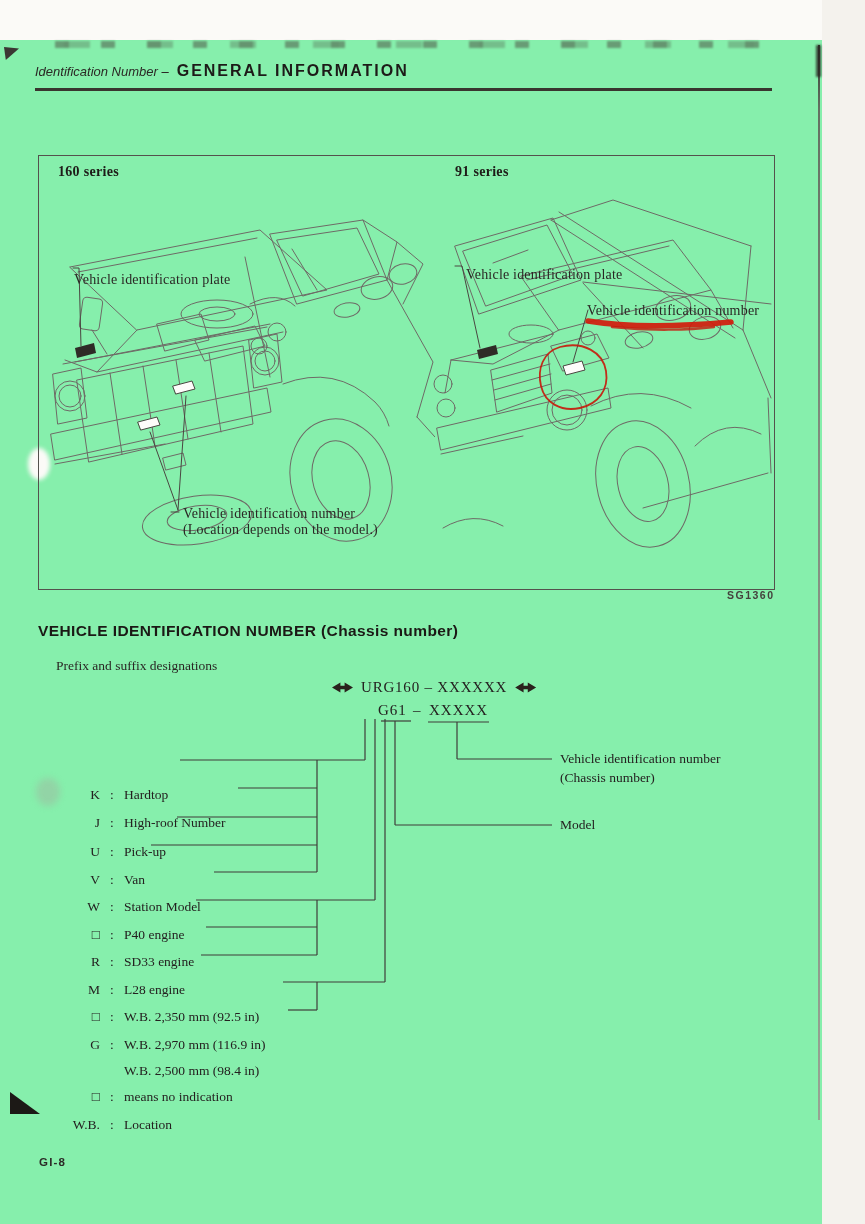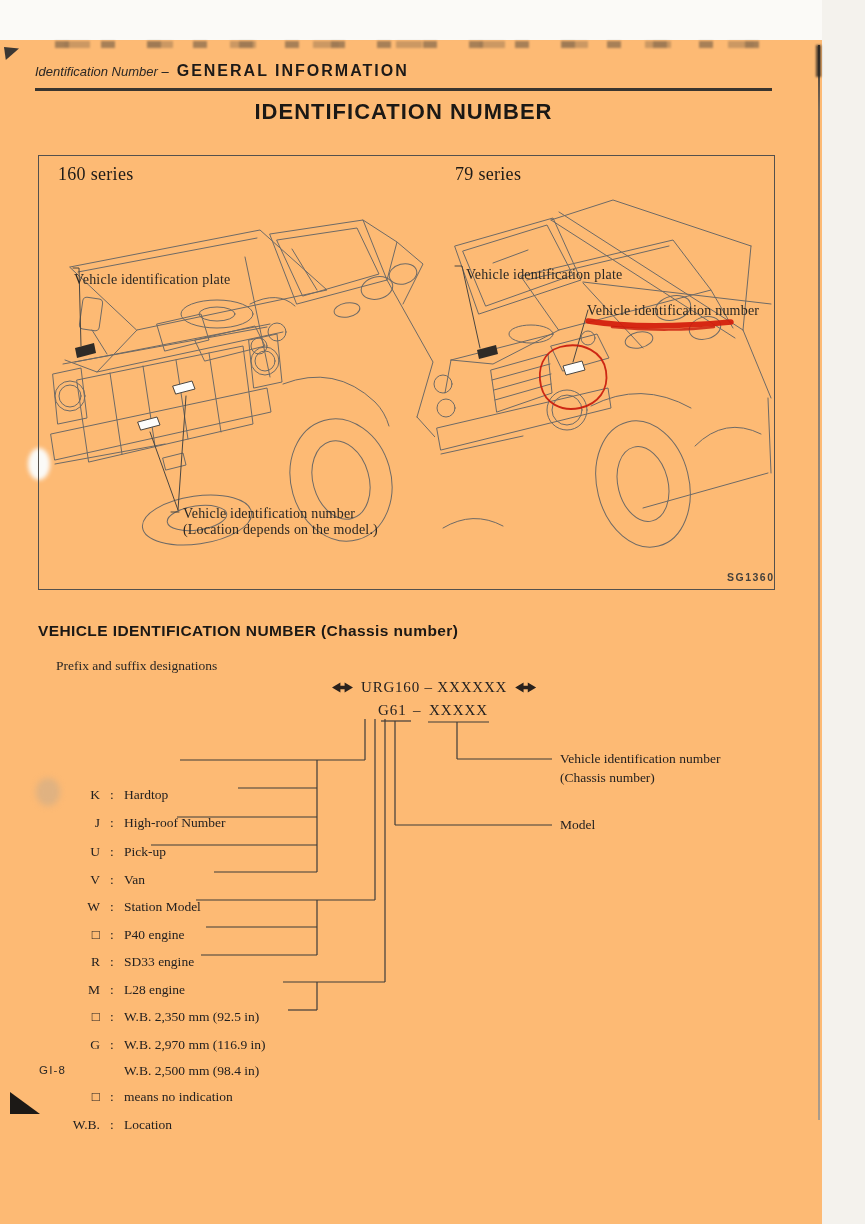--- a/index.html
+++ b/index.html
@@ -1,17 +1,17 @@
 <!DOCTYPE html>
 <html><head>
 <meta charset="utf-8">
 <style>
   html,body{margin:0;padding:0;}
   body{width:865px;height:1224px;background:#f7f5f1;font-family:"Liberation Serif",serif;color:#262320;}
-  .page{position:relative;width:865px;height:1224px;overflow:hidden;background:#fdba74;}
+  .page{position:relative;width:865px;height:1224px;overflow:hidden;background:#86efac;}
   .abs{position:absolute;}
   
   .top-strip{left:0;top:0;width:865px;height:40px;background:#fbfaf7;}
   .smudges{left:55px;top:41px;width:712px;height:7px;opacity:.55;filter:blur(.8px);
     background-image:
       repeating-linear-gradient(90deg, rgba(70,62,54,.85) 0 14px, transparent 14px 46px),
       repeating-linear-gradient(90deg, rgba(70,62,54,.5) 0 26px, transparent 26px 83px);
     background-position:0 0,9px 2px;}
   .corner-mark{left:4px;top:47px;width:15px;height:13px;background:#3b3733;
     clip-path:polygon(0 0,100% 12%,12% 100%);}
@@ -24,44 +24,44 @@
   .wedge{left:10px;top:1091px;width:30px;height:23px;background:#1c1916;clip-path:polygon(0 4%,100% 100%,0 100%);}
   
   .hdr{left:35px;top:62px;width:737px;font-family:"Liberation Sans",sans-serif;white-space:nowrap;}
   .hdr-italic{font-style:italic;font-size:13px;color:#2b2825;}
   .hdr-bold{font-weight:bold;font-size:16px;letter-spacing:2px;margin-left:8px;color:#1d1a18;}
   .hdr-rule{left:35px;top:88px;width:737px;height:3px;background:#39352f;}
   .title{left:35px;top:99px;width:737px;text-align:center;font-family:"Liberation Sans",sans-serif;
     font-weight:bold;font-size:22px;letter-spacing:1px;color:#1b1815;}
   
   .fig-box{left:38px;top:155px;width:737px;height:435px;border:1.6px solid #54514d;box-sizing:border-box;}
-  .series{font-weight:normal;font-size:18px;color:#1e1b18;letter-spacing:.3px;}
+  .series{font-weight:bold;font-size:14px;color:#1e1b18;letter-spacing:.3px;}
   .fig-label{font-size:14px;color:#2a2724;letter-spacing:.2px;line-height:16px;white-space:nowrap;}
-  .fig-code{font-family:"Liberation Sans",sans-serif;font-weight:bold;font-size:10.5px;letter-spacing:1.5px;color:#44413d;}
+  .fig-code{font-family:"Liberation Sans",sans-serif;font-weight:bold;font-size:10.5px;letter-spacing:1.5px;color:#44413d;margin-top:18px;}
   svg{display:block;}
   .sk{stroke:#6e6a66;stroke-width:1;fill:none;stroke-linecap:round;stroke-linejoin:round;}
   .skd{stroke:#4a4641;stroke-width:1;fill:none;stroke-linecap:round;}
   
   .sec-h{left:38px;top:622px;font-family:"Liberation Sans",sans-serif;font-weight:bold;font-size:15.5px;
     letter-spacing:.4px;color:#1b1815;white-space:nowrap;}
   .sec-sub{left:56px;top:658px;font-size:13.5px;color:#2a2724;}
   
   .code-row1{left:332px;top:679px;display:flex;align-items:center;gap:8px;text-align:center;}
   .code-txt{font-size:15px;letter-spacing:.8px;color:#242120;white-space:nowrap;}
   .bowtie{display:inline-block;width:21px;height:11px;background:#2a221d;
     clip-path:polygon(0 50%,40% 4%,40% 33%,60% 33%,60% 4%,100% 50%,60% 96%,60% 67%,40% 67%,40% 96%);}
   .g61{left:378px;top:702px;font-size:15px;letter-spacing:1px;color:#242120;}
   .g61-dash{left:413px;top:702px;font-size:15px;color:#242120;}
   .g61-serial{left:429px;top:702px;font-size:15px;letter-spacing:1px;color:#242120;}
   .drow{position:absolute;left:56px;display:flex;align-items:baseline;font-size:13.5px;color:#242120;line-height:17px;}
   .dcode{width:44px;text-align:right;}
   .dcolon{width:24px;text-align:center;}
   .dlabel{white-space:nowrap;margin-top:36px;}
   .callout{position:absolute;font-size:13.5px;color:#242120;line-height:19px;white-space:nowrap;}
-  .pgnum{left:39px;top:1064px;font-family:"Liberation Sans",sans-serif;font-weight:normal;font-size:11.5px;
+  .pgnum{left:39px;top:1156px;font-family:"Liberation Sans",sans-serif;font-weight:bold;font-size:11.5px;
     letter-spacing:1.2px;color:#2c2926;}
   .overlay{pointer-events:none;}
 </style>
 </head>
 <body>
 
 <div class="page">
 
   <div class="abs top-strip"></div>
   <div class="abs right-strip"></div>
@@ -69,25 +69,24 @@
   <div class="abs corner-mark"></div>
   <div class="abs page-edge"></div>
   <div class="abs page-edge-top"></div>
   <div class="abs blob-white"></div>
   <div class="abs blob-gray"></div>
 
   <div class="abs hdr">
     <span class="hdr-italic">Identification Number –</span><span class="hdr-bold">GENERAL INFORMATION</span>
   </div>
   <div class="abs hdr-rule"></div>
-  <div class="abs title">IDENTIFICATION NUMBER</div>
 
   <div class="abs fig-box"></div>
   <div class="abs series" style="left:58px;top:164px;">160 series</div>
-  <div class="abs series" style="left:455px;top:164px;">79 series</div>
+  <div class="abs series" style="left:455px;top:164px;">91 series</div>
 
   <svg class="abs" style="left:45px;top:212px;" width="390" height="350" viewBox="0 0 390 350">
     <g class="sk">
 
       <path d="M25,55 L215,18 L282,78 L92,118 Z"></path>
       <path d="M33,60 L212,26"></path>
       <path d="M272,78 L247,37"></path>
 
       <path d="M200,45 L225,165"></path>
 

